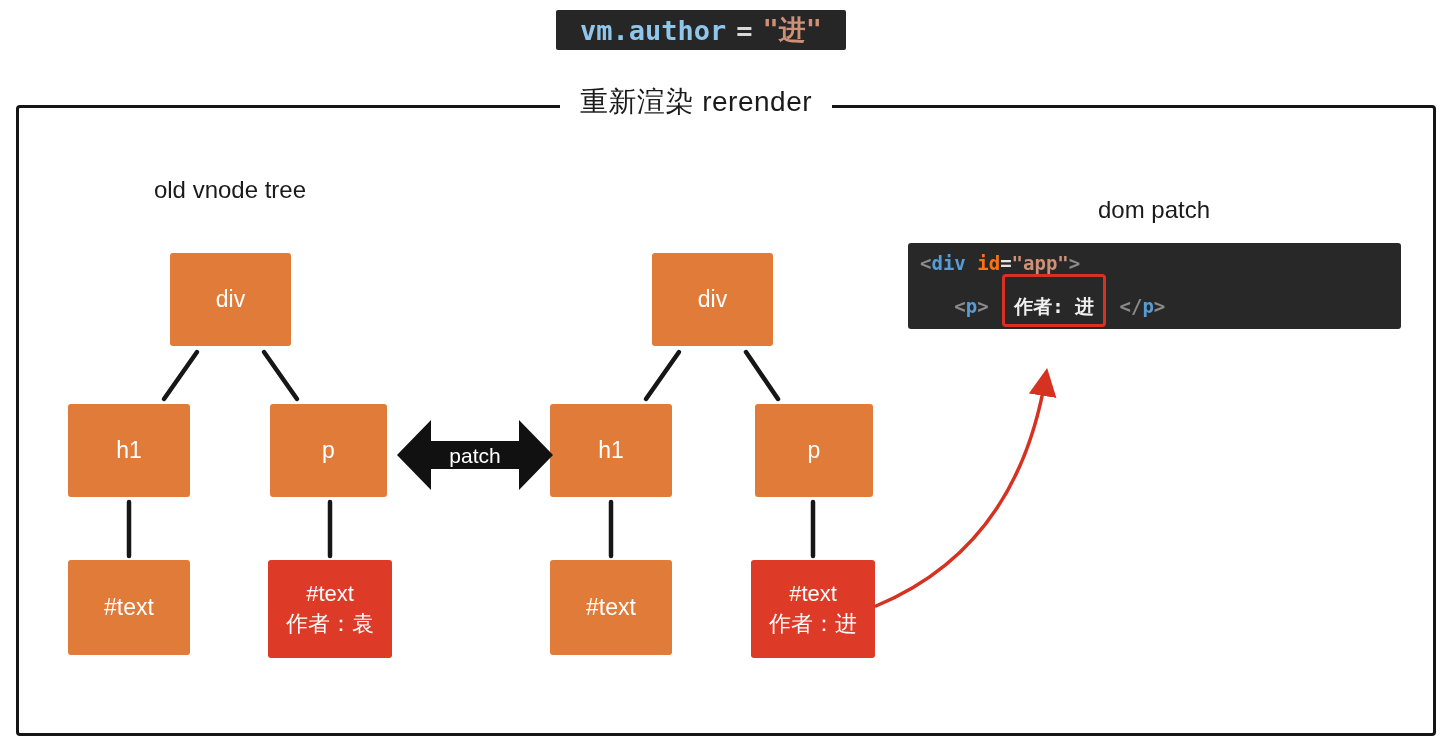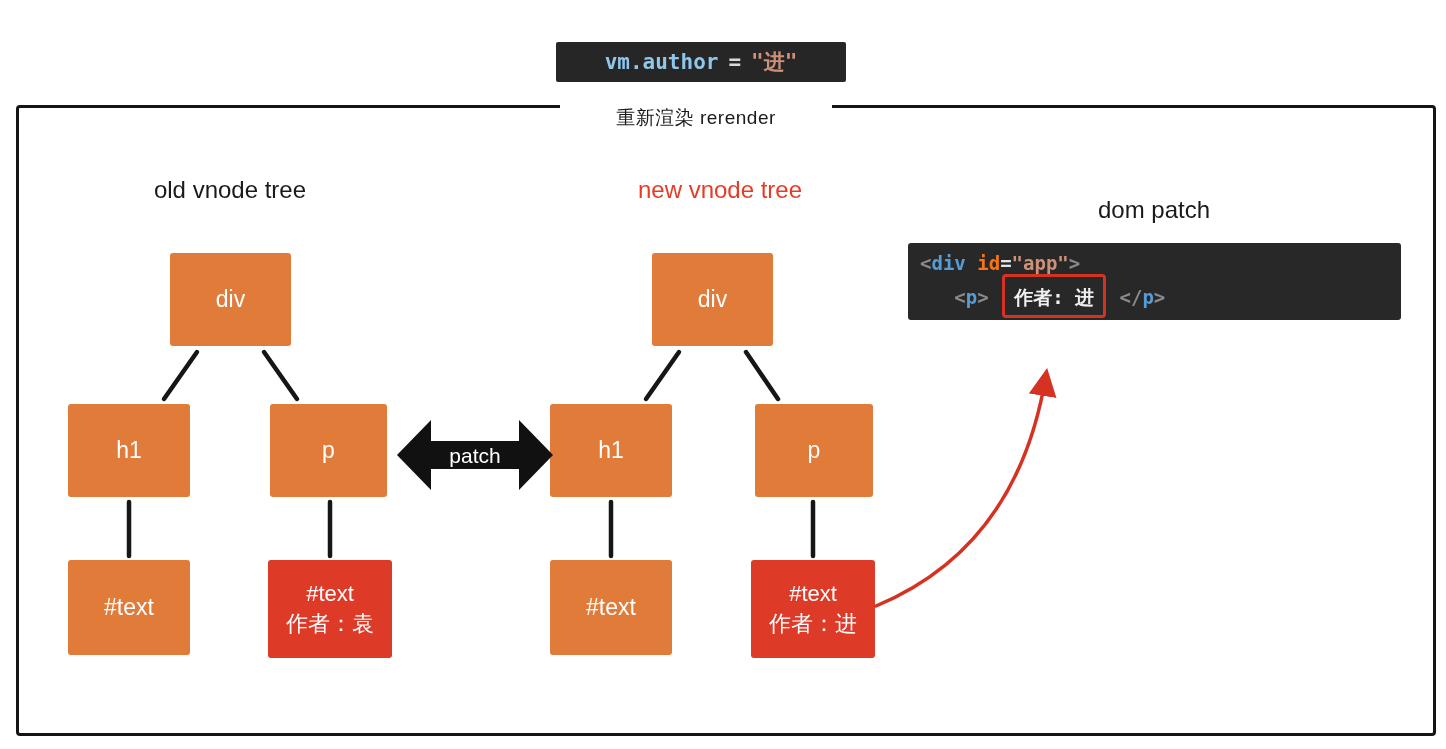--- a/index.html
+++ b/index.html
@@ -7,35 +7,35 @@
   .stage {
     position:relative; width:1446px; height:749px; overflow:hidden;
     background:#ffffff; font-family:"Liberation Sans", sans-serif;
   }
 
   
   .chip {
     position:absolute; left:556px; top:10px; width:290px; height:40px;
     background:#262626; border-radius:2px;
     display:flex; align-items:center; justify-content:center; gap:10px;
-    font-family:"DejaVu Sans Mono", monospace; font-size:21px; font-weight:bold;margin-top:32px;
+    font-family:"DejaVu Sans Mono", monospace; font-size:27px; font-weight:bold;
   }
   .chip .lhs { color:#8fc7ec; }
   .chip .op  { color:#d8d8d8; }
   .chip .rhs { color:#ce9178; }
 
   
   .big-box {
     position:absolute; left:16px; top:105px; width:1420px; height:631px;
     border:3px solid #151515; border-radius:4px;
   }
   .box-title {
-    position:absolute; left:560px; top:102px; width:272px; height:32px;
+    position:absolute; left:560px; top:86px; width:272px; height:32px;
     background:#ffffff; display:flex; align-items:center; justify-content:center;
-    font-size:19px; font-weight:500; color:#1a1a1a; letter-spacing:0.5px;
+    font-size:28px; font-weight:500; color:#1a1a1a; letter-spacing:0.5px;
   }
 
   .sec-label {
     position:absolute; width:250px; text-align:center;
     font-size:24px; font-weight:500; color:#1a1a1a;
   }
   .sec-label.old { left:105px; top:176px; }
   .sec-label.new { left:595px; top:176px; color:#e63c26; }
   .sec-label.dom { left:1029px; top:196px; }
 
@@ -61,39 +61,38 @@
     line-height:29px; color:#e4e4e4;
   }
   .code-line { white-space:pre; }
   .tk-g  { color:#8a8a8a; }
   .tk-b  { color:#569cd6; }
   .tk-bb { color:#f97316; font-weight:800; }
   .tk-w  { color:#e4e4e4; }
   .tk-s  { color:#ce9178; }
   .hl-box {
     display:inline-block; border:3px solid #d63222; border-radius:4px;
-    padding:6px 9px 3px; margin:-4px 2px; color:#f0f0f0;
+    padding:15px 9px 3px; margin:-4px 2px; color:#f0f0f0;
   }
 </style>
 </head>
 <body>
 
 <div class="stage">
 
   <div class="chip">
     <span class="lhs">vm.author</span>
     <span class="op">=</span>
     <span class="rhs">"进"</span>
   </div>
 
   <div class="big-box"></div>
   <div class="box-title">重新渲染 rerender</div>
 
   <div class="sec-label old">old vnode tree</div>
-  <div class="sec-label new">new vnode tree</div>
   <div class="sec-label dom">dom patch</div>
 
   <div class="node" style="left:170px; top:253px; width:121px; height:93px;">div</div>
   <div class="node" style="left:68px; top:404px; width:122px; height:93px;">h1</div>
   <div class="node" style="left:270px; top:404px; width:117px; height:93px;">p</div>
   <div class="node" style="left:68px; top:560px; width:122px; height:95px;">#text</div>
   <div class="node red" style="left:268px; top:560px; width:124px; height:98px;">
     <span>#text</span>
     <span>作者：袁</span>
   </div>

